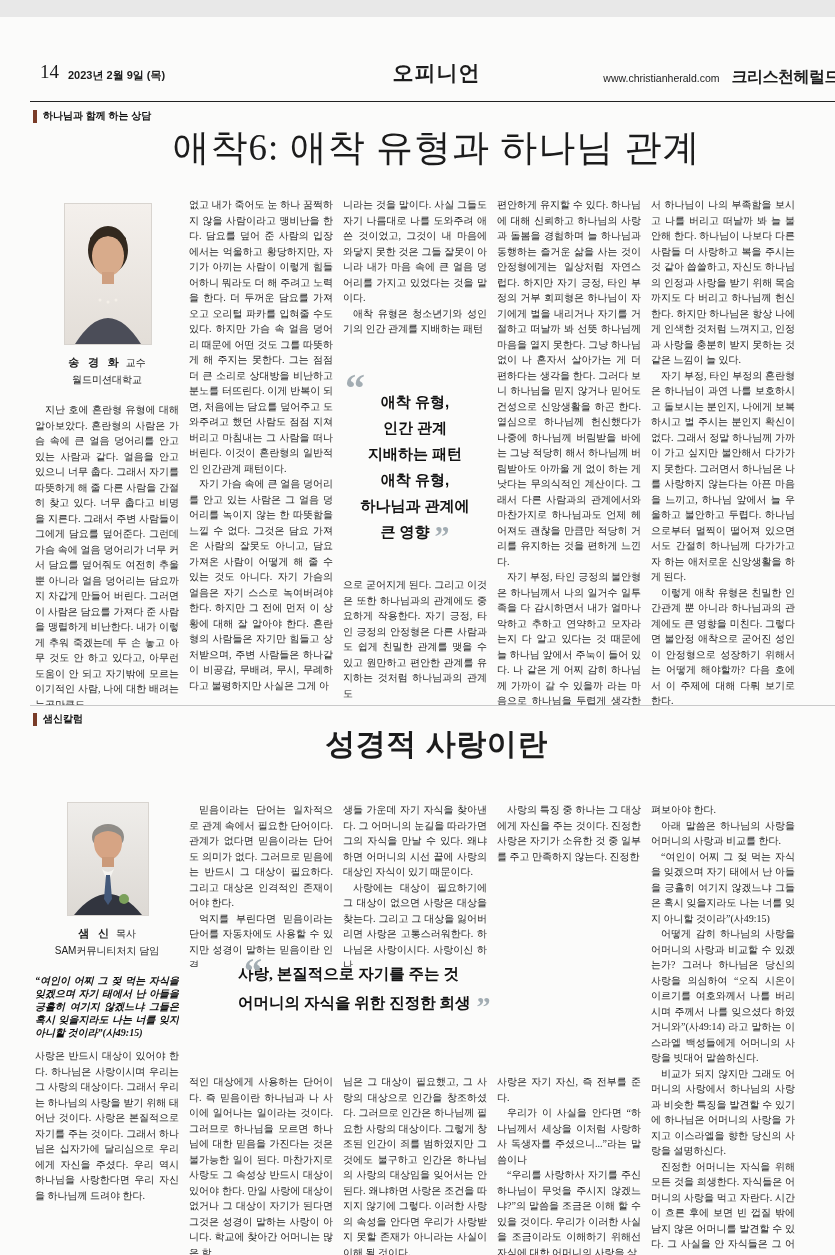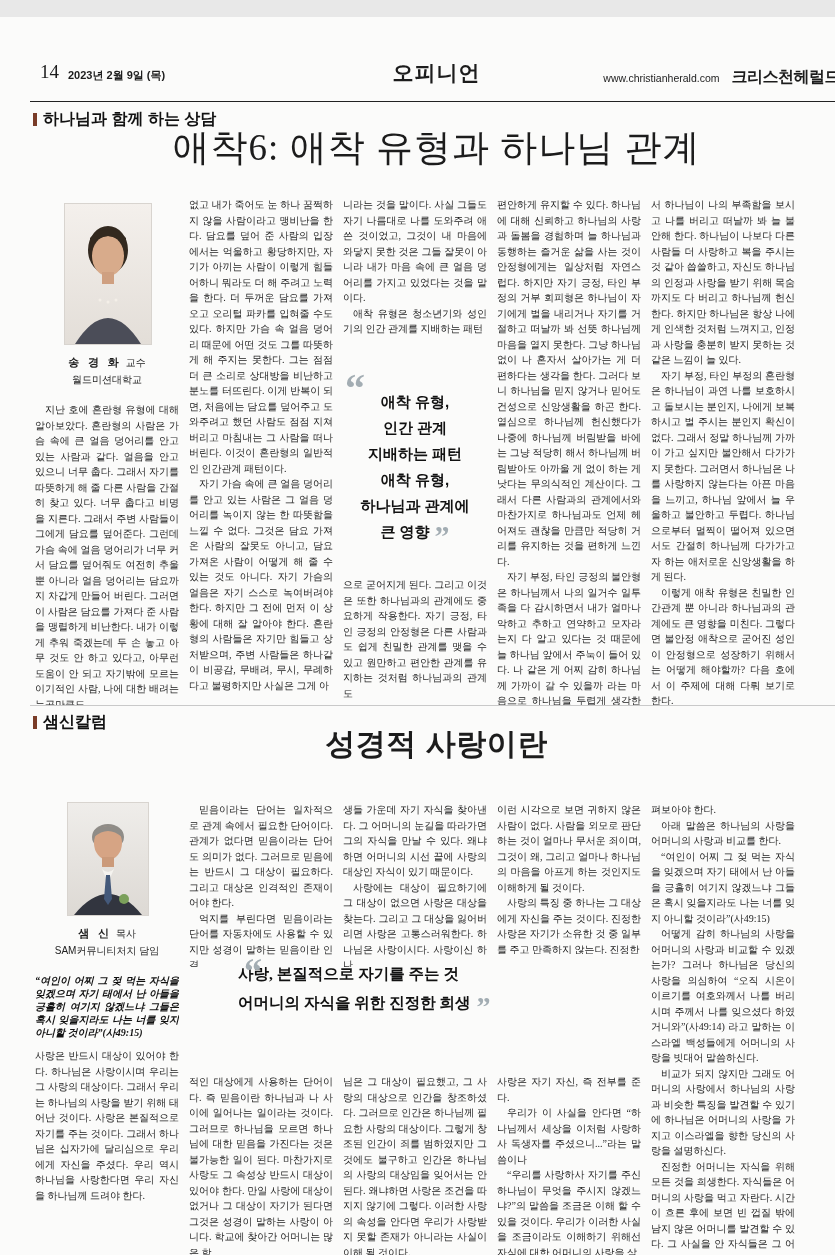--- a/index.html
+++ b/index.html
@@ -12,21 +12,21 @@
   .hdr-date{left:68px;top:51px;font-family:"Liberation Sans",sans-serif;font-weight:bold;font-size:11px;text-align:center;}
   .hdr-section{left:0;right:0;top:42px;text-align:center;font-family:"Liberation Sans",sans-serif;
                font-weight:bold;font-size:21px;letter-spacing:1px;}
   .hdr-right{right:33px;top:50px;display:flex;align-items:baseline;gap:12px;}
   .hdr-url{font-family:"Liberation Sans",sans-serif;font-size:10.5px;color:#222;}
   .hdr-masthead{font-family:"Liberation Sans",sans-serif;font-weight:bold;font-size:16px;letter-spacing:-0.5px;}
   .hdr-rule{left:30px;right:30px;top:84px;border-top:1.6px solid #222;height:0;}
 
   
   .kicker{display:flex;align-items:center;gap:6px;font-family:"Liberation Sans",sans-serif;
-          font-weight:bold;font-size:16px;color:#111;}
+          font-weight:bold;font-size:10px;color:#111;}
   .kicker-bar{width:4px;height:13px;background:#7a3c28;display:inline-block;}
   .kicker1{left:33px;top:92px;}
   .kicker2{left:33px;top:695px;}
   .title1{left:0;right:0;top:106px;text-align:center;font-weight:normal;font-size:37px;letter-spacing:1px;}
   .title2{left:0;right:0;top:707px;text-align:center;font-family:"Liberation Sans",sans-serif;
           font-weight:bold;font-size:30px;letter-spacing:0.5px;}
 
   .divider{left:30px;right:30px;top:688px;border-top:1px solid #c9c9c9;height:0;}
 
   
@@ -232,21 +232,20 @@
     <span class="q-mark q-open">“</span>
     <div class="pq-lines">
       <div class="pq-line">사랑, 본질적으로 자기를 주는 것</div>
       <div class="pq-line">
         <span>어머니의 자식을 위한 진정한 희생</span><span class="q-mark q-close">”</span>
       </div>
     </div>
   </div>
 
   <div class="col a2c4t body">
-    <p>이런 시각으로 보면 귀하지 않은 사람이 없다. 사람을 외모로 판단하는 것이 얼마나 무서운 죄이며, 그것이 왜, 그리고 얼마나 하나님의 마음을 아프게 하는 것인지도 이해하게 될 것이다.</p>
     <p class="ind">사랑의 특징 중 하나는 그 대상에게 자신을 주는 것이다. 진정한 사랑은 자기가 소유한 것 중 일부를 주고 만족하지 않는다. 진정한</p>
   </div>
   <div class="col a2c4b body">
     <p>사랑은 자기 자신, 즉 전부를 준다.</p>
     <p class="ind">우리가 이 사실을 안다면 “하나님께서 세상을 이처럼 사랑하사 독생자를 주셨으니...”라는 말씀이나</p>
     <p class="ind">“우리를 사랑하사 자기를 주신 하나님이 무엇을 주시지 않겠느냐?”의 말씀을 조금은 이해 할 수 있을 것이다. 우리가 이러한 사실을 조금이라도 이해하기 위해선 자식에 대한 어머니의 사랑을 살</p>
   </div>
 
   <div class="col a2c5 body">
     <p>펴보아야 한다.</p>

